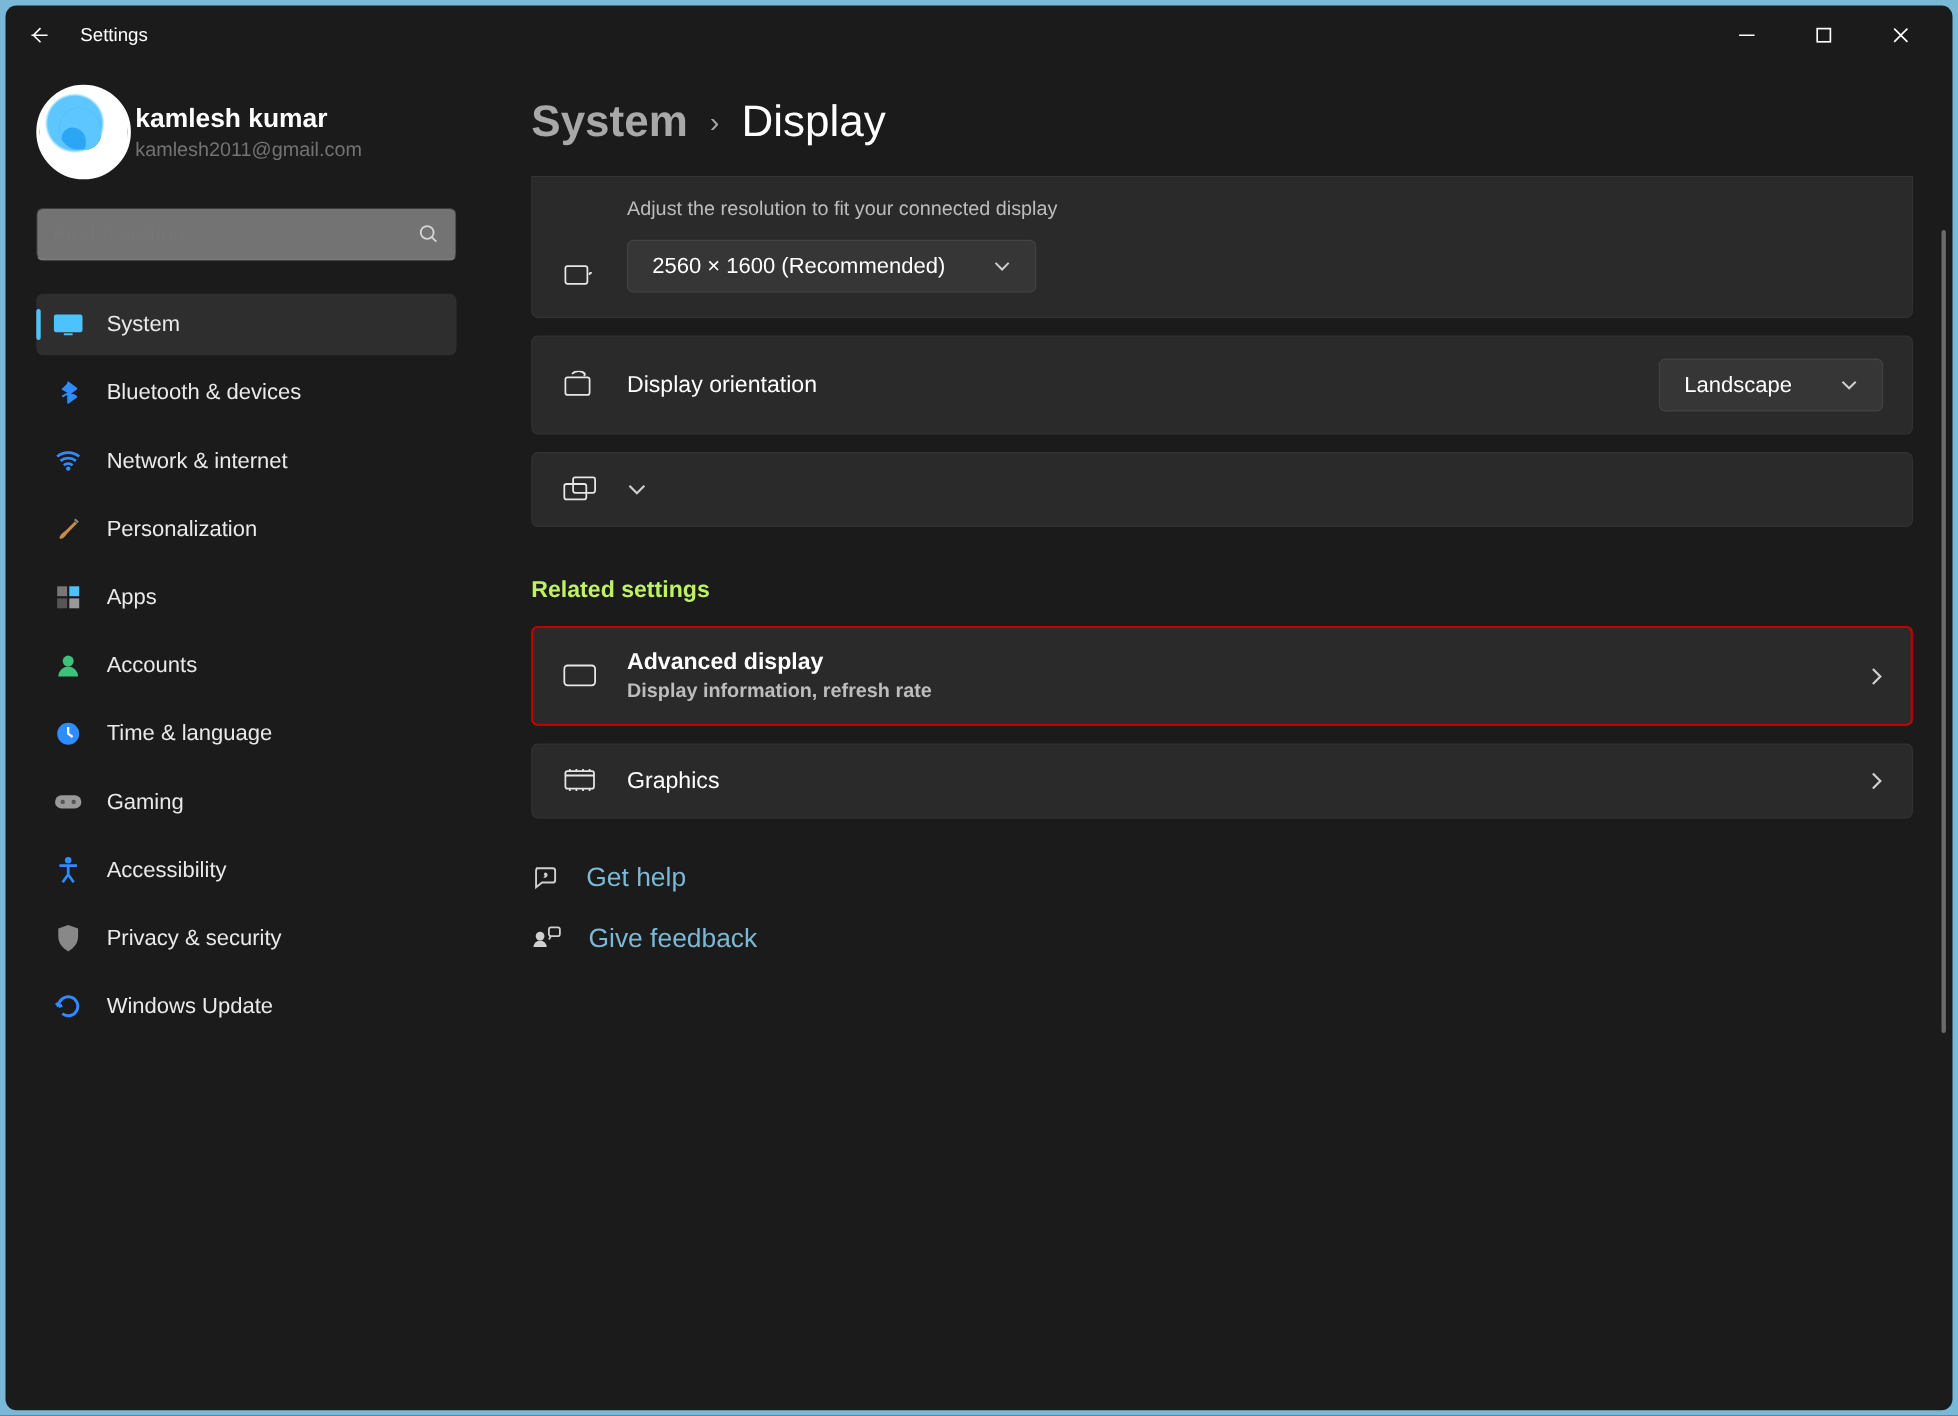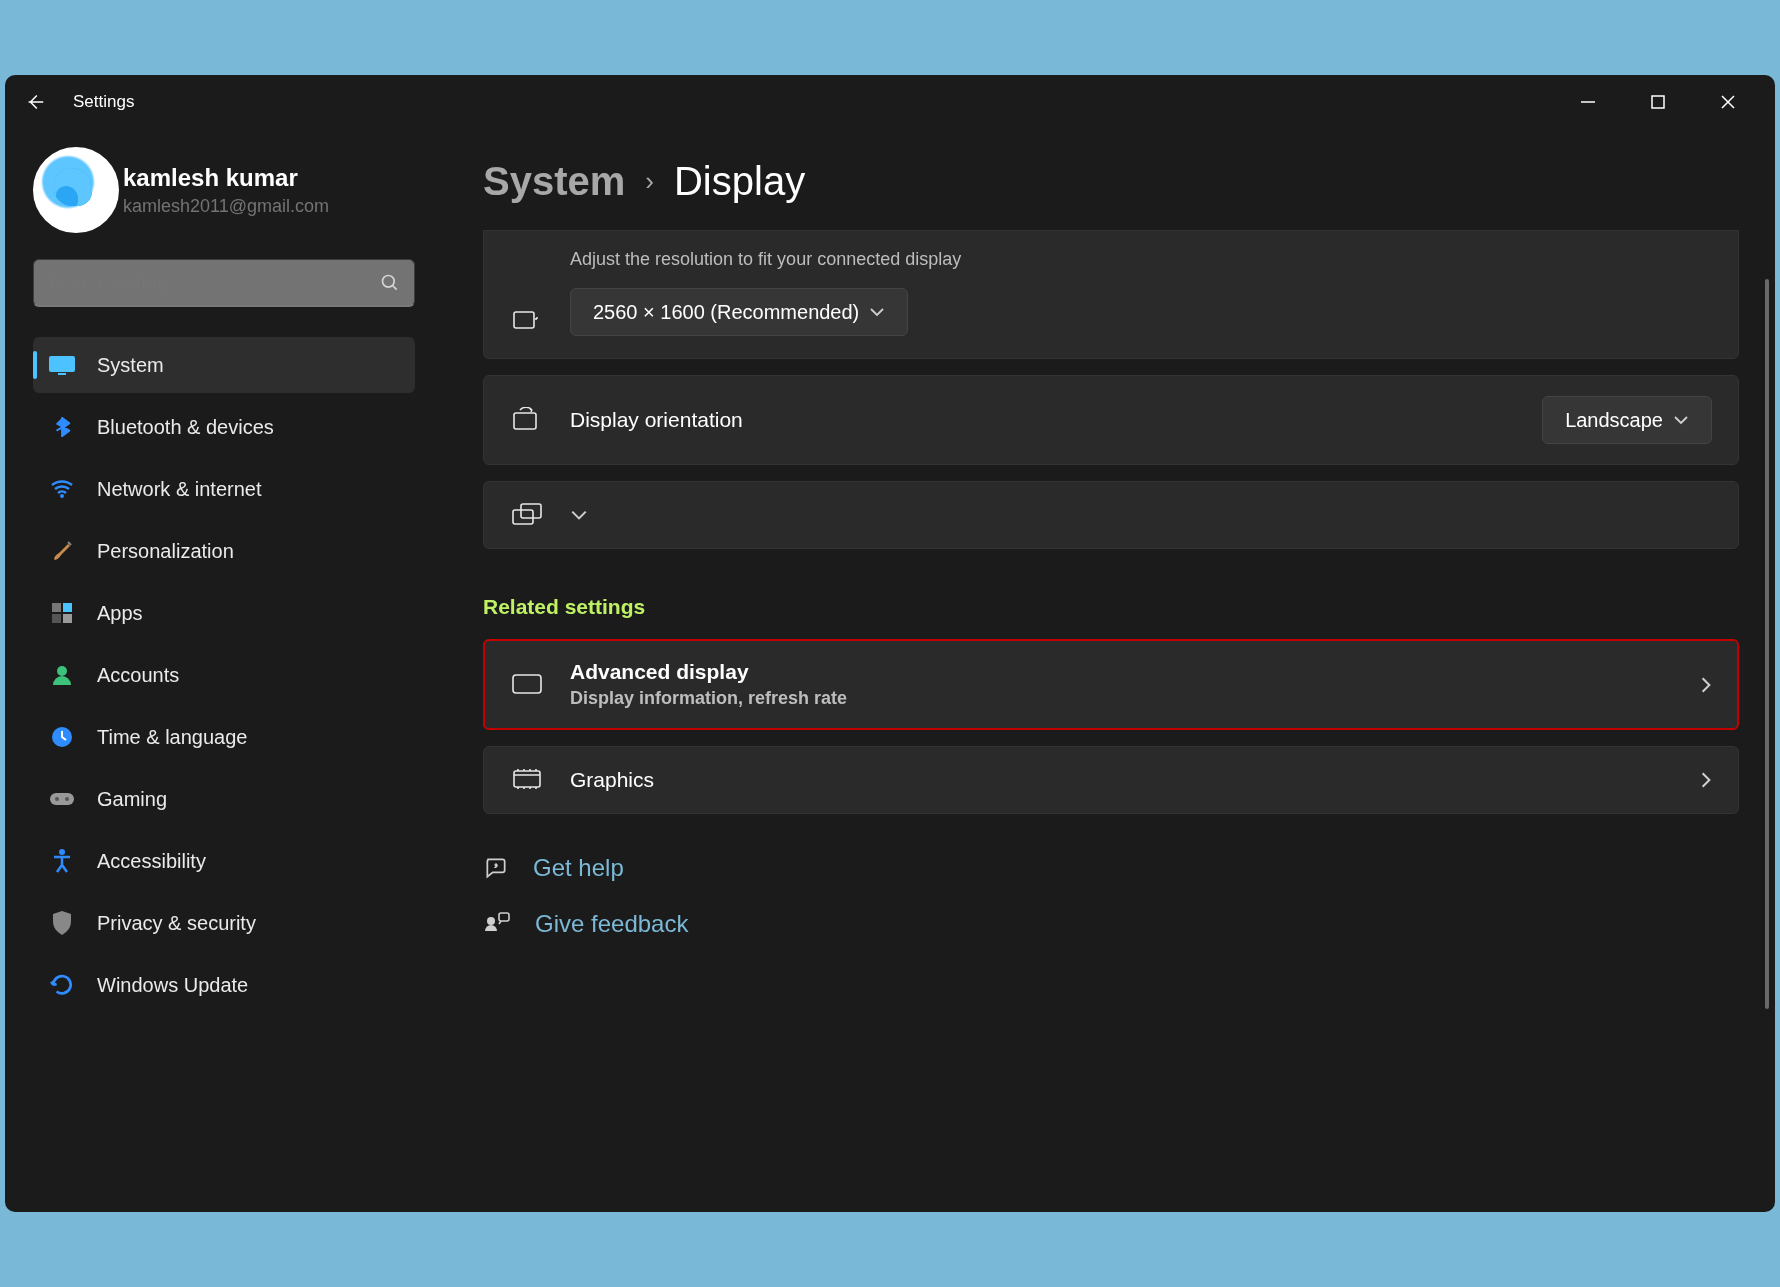--- a/index.html
+++ b/index.html
@@ -7,21 +7,21 @@
     font-family: "Segoe UI", Arial, sans-serif;
     background: #7ab8d8;
     display: flex;
     justify-content: center;
     align-items: center;
     height: 1287px;
     width: 1780px;
   }
   .window {
     width: 1770px;
-    height: 1137px;
+    height: 1277px;
     background: #1b1b1b;
     border-radius: 10px;
     position: relative;
     overflow: hidden;
     color: #eaeaea;
   }
   .titlebar {
     height: 54px;
     display: flex;
     align-items: center;
@@ -104,21 +104,21 @@
     display:flex; align-items:center;
     padding: 20px 26px;
     gap:26px;
   }
   .panel-body.tall { align-items:flex-end; padding-top:14px; padding-bottom:22px; }
   .panel-icon { width:34px; display:flex; justify-content:center; color:#e6e6e6; flex-shrink:0; }
   .panel-text { flex:1; }
   .panel-title { font-size:21px; color:#fff; }
   .panel-sub { font-size:18px; color:#bdbdbd; margin-top:4px; }
   .select-pill {
-    display:flex; align-items:center; gap:10px;
+    display:flex; align-items:center; gap:44px;
     background:#363636; border:1px solid #444; border-radius:6px;
     height:48px; padding: 0 22px;
     font-size:20px; color:#fff; cursor:pointer;
   }
   .section-title { font-size:21px; font-weight:600; color:#bef264; margin-top:46px; }
   .red { outline: 2px solid #c20000; outline-offset:-2px;font-weight:bold; }
   .chev { color:#cfcfcf; }
   .footer-links { margin-top: 40px; display:flex; flex-direction:column; gap:28px; }
   .flink { display:flex; align-items:center; gap:24px; font-size:24px; }
   .flink a { color:#7bb9d6; text-decoration:none; }

